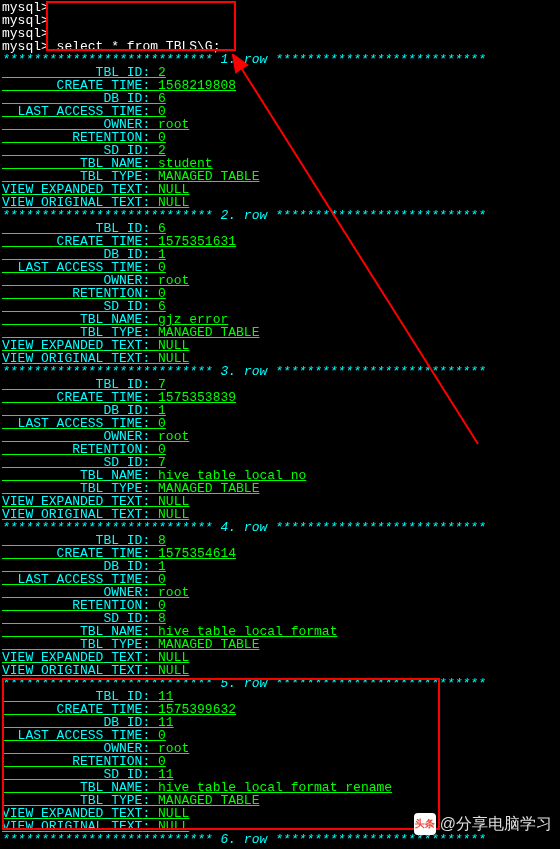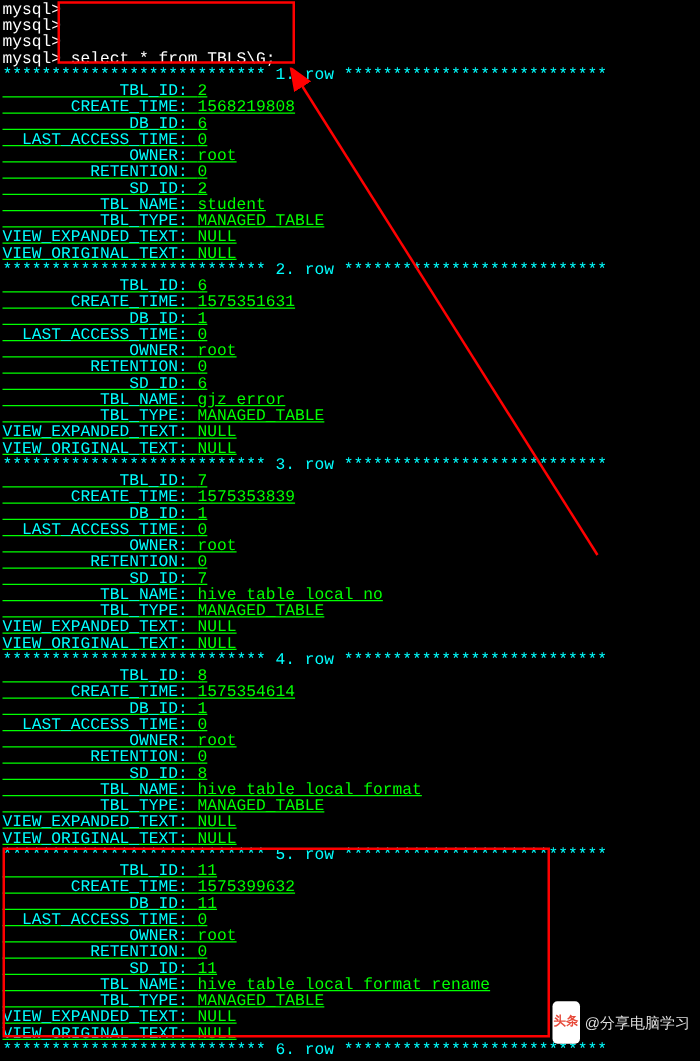--- a/index.html
+++ b/index.html
@@ -15,21 +15,21 @@
       position: relative;
     }
     .terminal {
       padding: 1px 2px;
       white-space: pre;
     }
     .cyan { color: #00ffff; }
     .white { color: #ffffff; }
     .green { color: #00ff00; }
     .prompt-line { display: block; }
-    .row-sep { color: #00ffff; }
+    .row-sep { color: #00ffff; font-style: italic; }
     .field-line { display: block; text-decoration: underline; }
     
     .highlight-box-top {
       position: absolute;
       border: 2px solid #ff0000;
       top: 1px;
       left: 46px;
       width: 190px;
       height: 50px;
       pointer-events: none;
@@ -52,34 +52,34 @@
     .watermark {
       position: absolute;
       bottom: 14px;
       right: 8px;
       display: flex;
       align-items: center;
       gap: 4px;
     }
     .watermark-icon {
       width: 22px;
-      height: 34px;
+      height: 22px;
       background: #fff;
       border-radius: 4px;
       display: flex;
       align-items: center;
       justify-content: center;
       font-size: 10px;
       color: #e74c3c;
       font-weight: bold;
       font-family: sans-serif;
     }
     .watermark-text {
       color: #ddd;
-      font-size: 12px;
+      font-size: 16px;
       font-family: sans-serif;
     }
   </style>
 </head>
 <body>
 
 <div class="terminal" id="terminal-root"><span class="prompt-line"><span class="white">mysql&gt;</span></span><span class="prompt-line"><span class="white">mysql&gt;</span></span><span class="prompt-line"><span class="white">mysql&gt;</span></span><span class="prompt-line"><span class="white">mysql&gt;</span><span class="white"> select * from TBLS\G;</span></span><span class="row-sep cyan prompt-line">*************************** 1. row ***************************</span><span class="field-line"><span class="cyan">            TBL_ID</span><span class="cyan">: </span><span class="green">2</span></span><span class="field-line"><span class="cyan">       CREATE_TIME</span><span class="cyan">: </span><span class="green">1568219808</span></span><span class="field-line"><span class="cyan">             DB_ID</span><span class="cyan">: </span><span class="green">6</span></span><span class="field-line"><span class="cyan">  LAST_ACCESS_TIME</span><span class="cyan">: </span><span class="green">0</span></span><span class="field-line"><span class="cyan">             OWNER</span><span class="cyan">: </span><span class="green">root</span></span><span class="field-line"><span class="cyan">         RETENTION</span><span class="cyan">: </span><span class="green">0</span></span><span class="field-line"><span class="cyan">             SD_ID</span><span class="cyan">: </span><span class="green">2</span></span><span class="field-line"><span class="cyan">          TBL_NAME</span><span class="cyan">: </span><span class="green">student</span></span><span class="field-line"><span class="cyan">          TBL_TYPE</span><span class="cyan">: </span><span class="green">MANAGED_TABLE</span></span><span class="field-line"><span class="cyan">VIEW_EXPANDED_TEXT</span><span class="cyan">: </span><span class="green">NULL</span></span><span class="field-line"><span class="cyan">VIEW_ORIGINAL_TEXT</span><span class="cyan">: </span><span class="green">NULL</span></span><span class="row-sep cyan prompt-line">*************************** 2. row ***************************</span><span class="field-line"><span class="cyan">            TBL_ID</span><span class="cyan">: </span><span class="green">6</span></span><span class="field-line"><span class="cyan">       CREATE_TIME</span><span class="cyan">: </span><span class="green">1575351631</span></span><span class="field-line"><span class="cyan">             DB_ID</span><span class="cyan">: </span><span class="green">1</span></span><span class="field-line"><span class="cyan">  LAST_ACCESS_TIME</span><span class="cyan">: </span><span class="green">0</span></span><span class="field-line"><span class="cyan">             OWNER</span><span class="cyan">: </span><span class="green">root</span></span><span class="field-line"><span class="cyan">         RETENTION</span><span class="cyan">: </span><span class="green">0</span></span><span class="field-line"><span class="cyan">             SD_ID</span><span class="cyan">: </span><span class="green">6</span></span><span class="field-line"><span class="cyan">          TBL_NAME</span><span class="cyan">: </span><span class="green">gjz_error</span></span><span class="field-line"><span class="cyan">          TBL_TYPE</span><span class="cyan">: </span><span class="green">MANAGED_TABLE</span></span><span class="field-line"><span class="cyan">VIEW_EXPANDED_TEXT</span><span class="cyan">: </span><span class="green">NULL</span></span><span class="field-line"><span class="cyan">VIEW_ORIGINAL_TEXT</span><span class="cyan">: </span><span class="green">NULL</span></span><span class="row-sep cyan prompt-line">*************************** 3. row ***************************</span><span class="field-line"><span class="cyan">            TBL_ID</span><span class="cyan">: </span><span class="green">7</span></span><span class="field-line"><span class="cyan">       CREATE_TIME</span><span class="cyan">: </span><span class="green">1575353839</span></span><span class="field-line"><span class="cyan">             DB_ID</span><span class="cyan">: </span><span class="green">1</span></span><span class="field-line"><span class="cyan">  LAST_ACCESS_TIME</span><span class="cyan">: </span><span class="green">0</span></span><span class="field-line"><span class="cyan">             OWNER</span><span class="cyan">: </span><span class="green">root</span></span><span class="field-line"><span class="cyan">         RETENTION</span><span class="cyan">: </span><span class="green">0</span></span><span class="field-line"><span class="cyan">             SD_ID</span><span class="cyan">: </span><span class="green">7</span></span><span class="field-line"><span class="cyan">          TBL_NAME</span><span class="cyan">: </span><span class="green">hive_table_local_no</span></span><span class="field-line"><span class="cyan">          TBL_TYPE</span><span class="cyan">: </span><span class="green">MANAGED_TABLE</span></span><span class="field-line"><span class="cyan">VIEW_EXPANDED_TEXT</span><span class="cyan">: </span><span class="green">NULL</span></span><span class="field-line"><span class="cyan">VIEW_ORIGINAL_TEXT</span><span class="cyan">: </span><span class="green">NULL</span></span><span class="row-sep cyan prompt-line">*************************** 4. row ***************************</span><span class="field-line"><span class="cyan">            TBL_ID</span><span class="cyan">: </span><span class="green">8</span></span><span class="field-line"><span class="cyan">       CREATE_TIME</span><span class="cyan">: </span><span class="green">1575354614</span></span><span class="field-line"><span class="cyan">             DB_ID</span><span class="cyan">: </span><span class="green">1</span></span><span class="field-line"><span class="cyan">  LAST_ACCESS_TIME</span><span class="cyan">: </span><span class="green">0</span></span><span class="field-line"><span class="cyan">             OWNER</span><span class="cyan">: </span><span class="green">root</span></span><span class="field-line"><span class="cyan">         RETENTION</span><span class="cyan">: </span><span class="green">0</span></span><span class="field-line"><span class="cyan">             SD_ID</span><span class="cyan">: </span><span class="green">8</span></span><span class="field-line"><span class="cyan">          TBL_NAME</span><span class="cyan">: </span><span class="green">hive_table_local_format</span></span><span class="field-line"><span class="cyan">          TBL_TYPE</span><span class="cyan">: </span><span class="green">MANAGED_TABLE</span></span><span class="field-line"><span class="cyan">VIEW_EXPANDED_TEXT</span><span class="cyan">: </span><span class="green">NULL</span></span><span class="field-line"><span class="cyan">VIEW_ORIGINAL_TEXT</span><span class="cyan">: </span><span class="green">NULL</span></span><span class="row-sep cyan prompt-line">*************************** 5. row ***************************</span><span class="field-line"><span class="cyan">            TBL_ID</span><span class="cyan">: </span><span class="green">11</span></span><span class="field-line"><span class="cyan">       CREATE_TIME</span><span class="cyan">: </span><span class="green">1575399632</span></span><span class="field-line"><span class="cyan">             DB_ID</span><span class="cyan">: </span><span class="green">11</span></span><span class="field-line"><span class="cyan">  LAST_ACCESS_TIME</span><span class="cyan">: </span><span class="green">0</span></span><span class="field-line"><span class="cyan">             OWNER</span><span class="cyan">: </span><span class="green">root</span></span><span class="field-line"><span class="cyan">         RETENTION</span><span class="cyan">: </span><span class="green">0</span></span><span class="field-line"><span class="cyan">             SD_ID</span><span class="cyan">: </span><span class="green">11</span></span><span class="field-line"><span class="cyan">          TBL_NAME</span><span class="cyan">: </span><span class="green">hive_table_local_format_rename</span></span><span class="field-line"><span class="cyan">          TBL_TYPE</span><span class="cyan">: </span><span class="green">MANAGED_TABLE</span></span><span class="field-line"><span class="cyan">VIEW_EXPANDED_TEXT</span><span class="cyan">: </span><span class="green">NULL</span></span><span class="field-line"><span class="cyan">VIEW_ORIGINAL_TEXT</span><span class="cyan">: </span><span class="green">NULL</span></span><span class="row-sep cyan prompt-line">*************************** 6. row ***************************</span></div>
 
 <div class="highlight-box-top"></div>
 <div class="highlight-box-bottom"></div>

